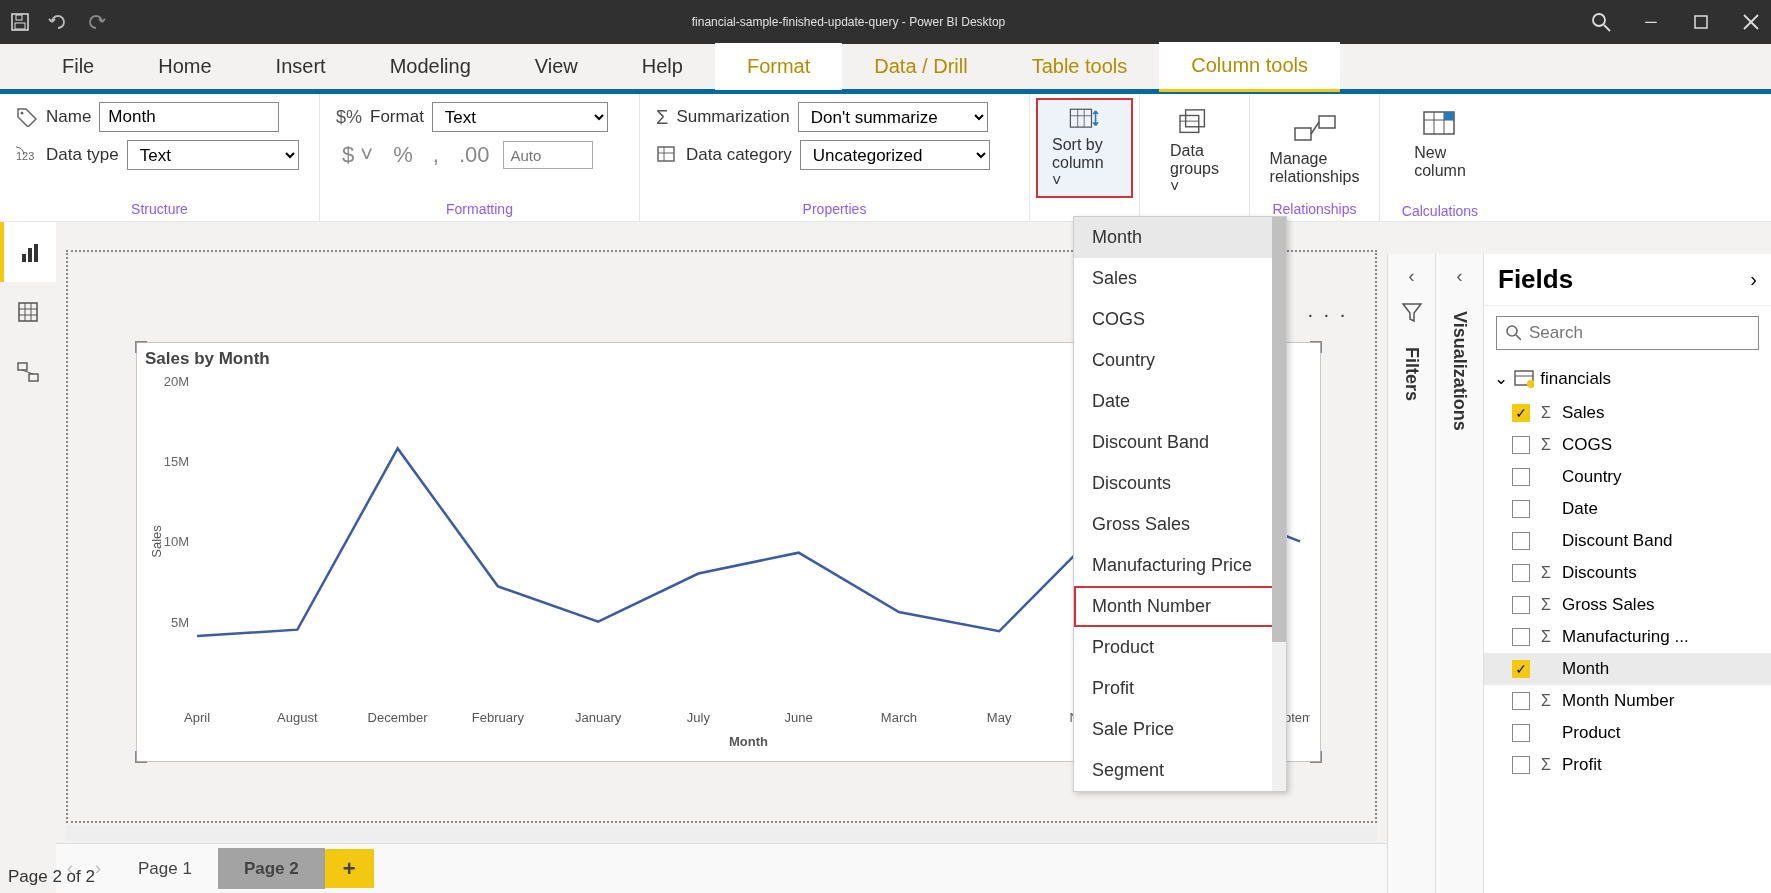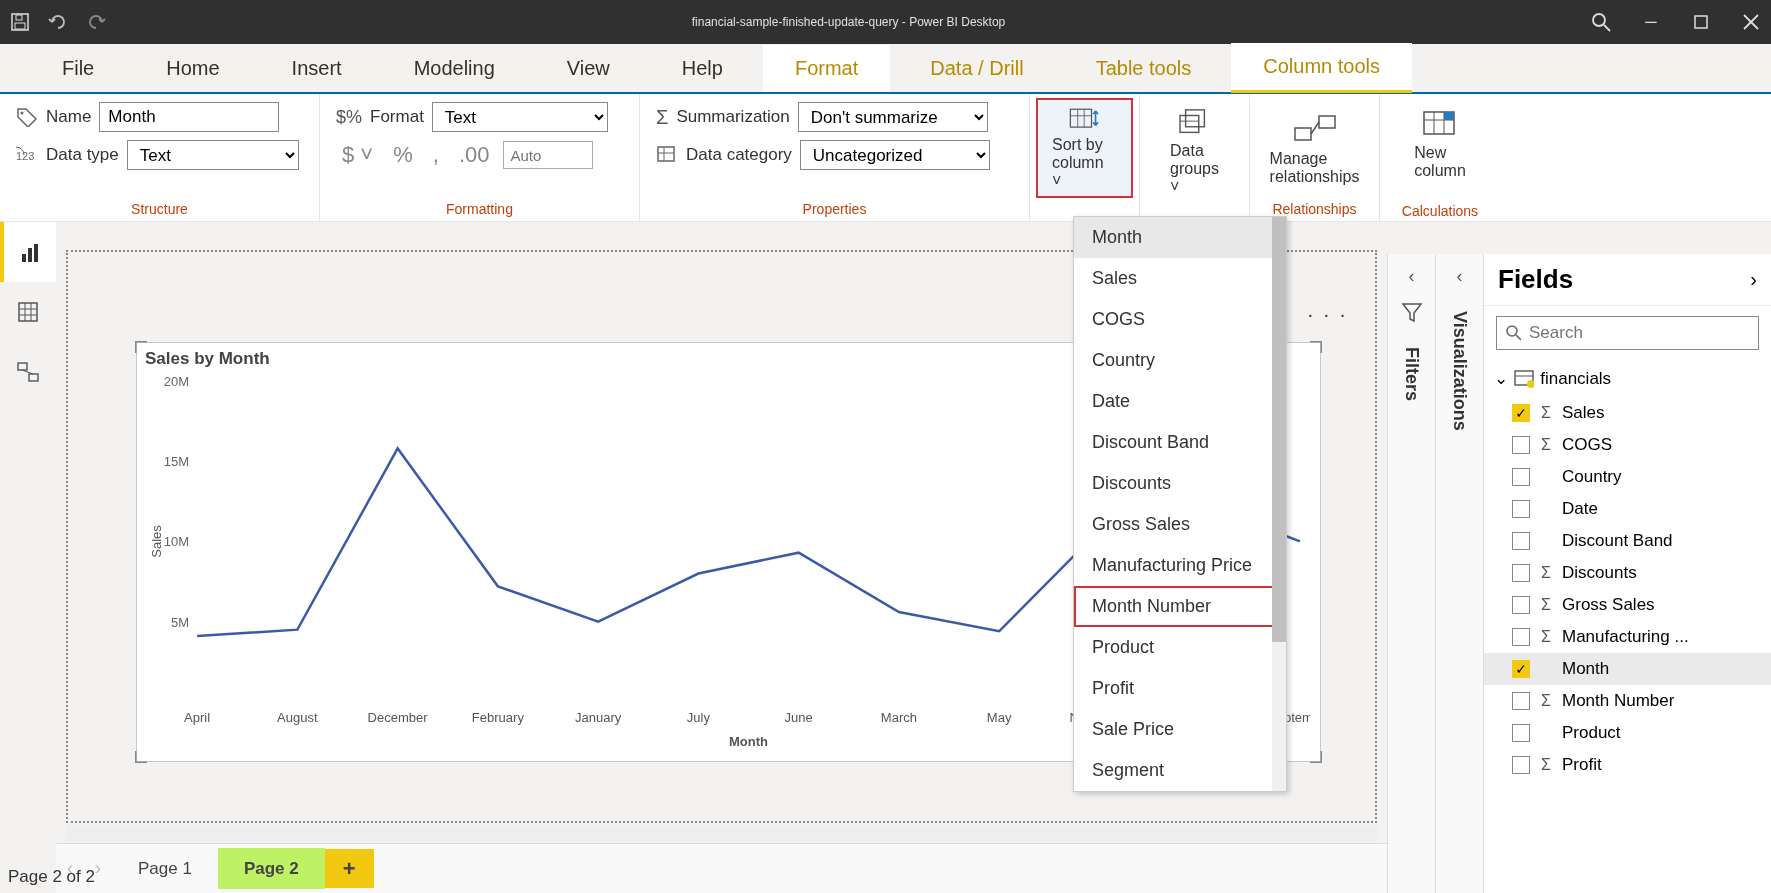--- a/index.html
+++ b/index.html
@@ -6,29 +6,29 @@
   body { background: #f3f2f1; overflow: hidden; width: 1771px; height: 893px; position: relative; }
   
   
   .titlebar { background: #303030; color: #fff; height: 44px; display: flex; align-items: center; padding: 0 10px; }
   .titlebar .qat { display: flex; gap: 18px; align-items: center; }
   .titlebar .title { flex: 1; text-align: center; font-size: 12px; color: #e0e0e0; }
   .titlebar .rcontrols { display:flex; gap: 30px; align-items: center; }
   .tb-icon { width: 20px; height: 20px; color: #e8e8e8; cursor: pointer; display:flex;align-items:center;justify-content:center; }
   
   
-  .ribbon-tabs { background: #f3f2f1; height: 50px; display: flex; align-items: center; padding: 0 30px; gap: 8px; border-bottom: 2px solid #0369a1; }
+  .ribbon-tabs { background: #f3f2f1; height: 50px; display: flex; align-items: center; padding: 0 30px; gap: 0; border-bottom: 5px solid #0369a1; }
   .ribbon-tab { padding: 12px 32px; font-size: 20px; color: #323130; cursor: pointer; }
   .ribbon-tab.contextual { color: #b58b00; }
   .ribbon-tab.contextual-active { background:#fff; color:#b58b00; border-bottom:3px solid #f2c811;}
   
   
   .ribbon { background: #fff; height: 128px; display: flex; border-bottom: 1px solid #e6e6e6; position: relative; }
   .ribbon-group { border-right: 1px solid #e6e6e6; padding: 8px 16px 0 16px; display: flex; flex-direction: column; justify-content: space-between; }
-  .ribbon-group-label { font-size: 14px; color: #c2410c; text-align: center; padding: 4px 0; }
+  .ribbon-group-label { font-size: 14px; color: #8b5cf6; text-align: center; padding: 4px 0; }
   .ribbon-row { display: flex; align-items: center; gap: 8px; margin-bottom: 8px; }
   .ribbon-label { font-size: 17px; color: #333; }
   .ribbon-input, .ribbon-select { border: 1px solid #8a8886; font-size: 17px; padding: 3px 8px; height: 30px; background: #fff; }
   .ribbon-btn { display:flex; flex-direction:column; align-items:center; justify-content:center; padding: 6px 14px; cursor:pointer; font-size:16px; color:#333; height: 100px; }
   .ribbon-btn svg { margin-bottom:4px; }
   .ribbon-btn.highlighted { border: 2px solid #d13438; background:#eef3fa; }
   .ribbon-icon-btn { color:#888; font-size:22px; padding:2px 6px; cursor:default; }
   .autoinput { border:1px solid #aaa; width:90px; height:28px; color:#999; padding:2px 6px; font-size:15px;}
   
   
@@ -53,21 +53,21 @@
   .visual { position:absolute; left:68px; top:90px; width:1185px; height:420px; background:#fff; border:1px solid #c8c8c8; }
   .visual-corner { position:absolute; width:18px; height:18px; }
   .visual .vtitle { font-size:17px; font-weight:600; color:#444; padding:6px 8px; }
   .visual .more { position:absolute; right:-28px; top:-40px; font-size:20px; color:#333; letter-spacing:2px; cursor:pointer;}
   .chart { position:absolute; left:10px; top:28px; right:10px; bottom:10px; }
   
   
   .pagetabs { position:absolute; left:56px; right:384px; bottom:0; height:50px; background:#f9f9f9; display:flex; align-items:center; border-top:1px solid #ddd; }
   .pagenav { width:28px; text-align:center; color:#bbb; font-size:18px; cursor:pointer; }
   .pagetab { padding:10px 26px; font-size:17px; color:#444; cursor:pointer; border-top:1px solid transparent; }
-  .pagetab.active { background:#bef264; font-weight:600; }
+  .pagetab.active { background:#a3a3a3; font-weight:600; }
   .pagetab.add { background:#f2c811; font-size:22px; font-weight:bold; padding:6px 18px; }
   .status-text { position:absolute; left:8px; bottom:-28px; font-size:16px; color:#333; }
   
   
   .pane-tab { position:absolute; top:254px; bottom:0; width:48px; background:#f9f9f9; border-left:1px solid #ddd; display:flex; flex-direction:column; align-items:center; padding-top:12px; gap:14px; }
   .pane-tab .chevron { font-size:18px; color:#555; cursor:pointer;}
   .pane-tab .vlabel { writing-mode: vertical-rl; font-size:18px; font-weight:600; color:#333; margin-top:10px; }
   #filters-tab { right:336px; }
   #viz-tab { right:288px; }
   

